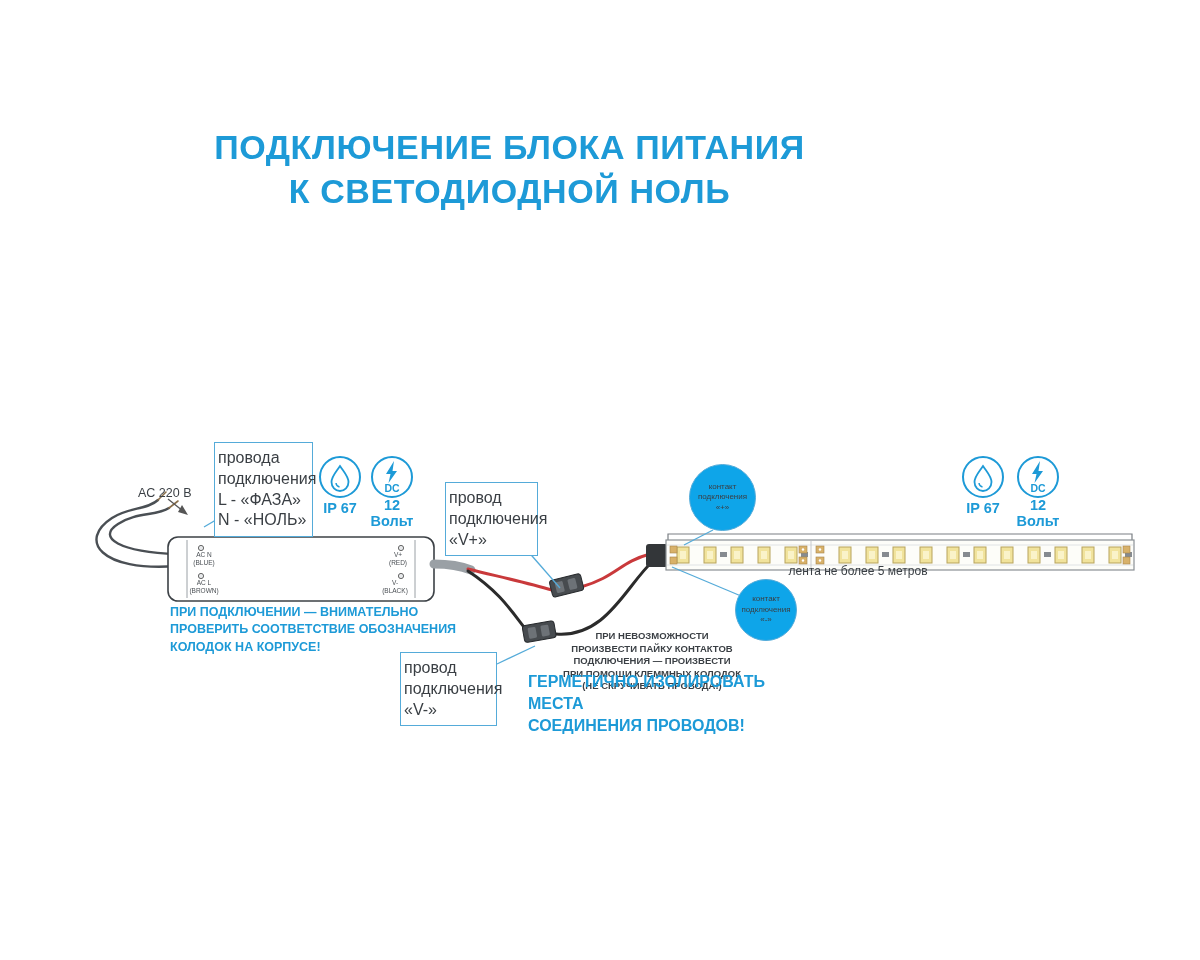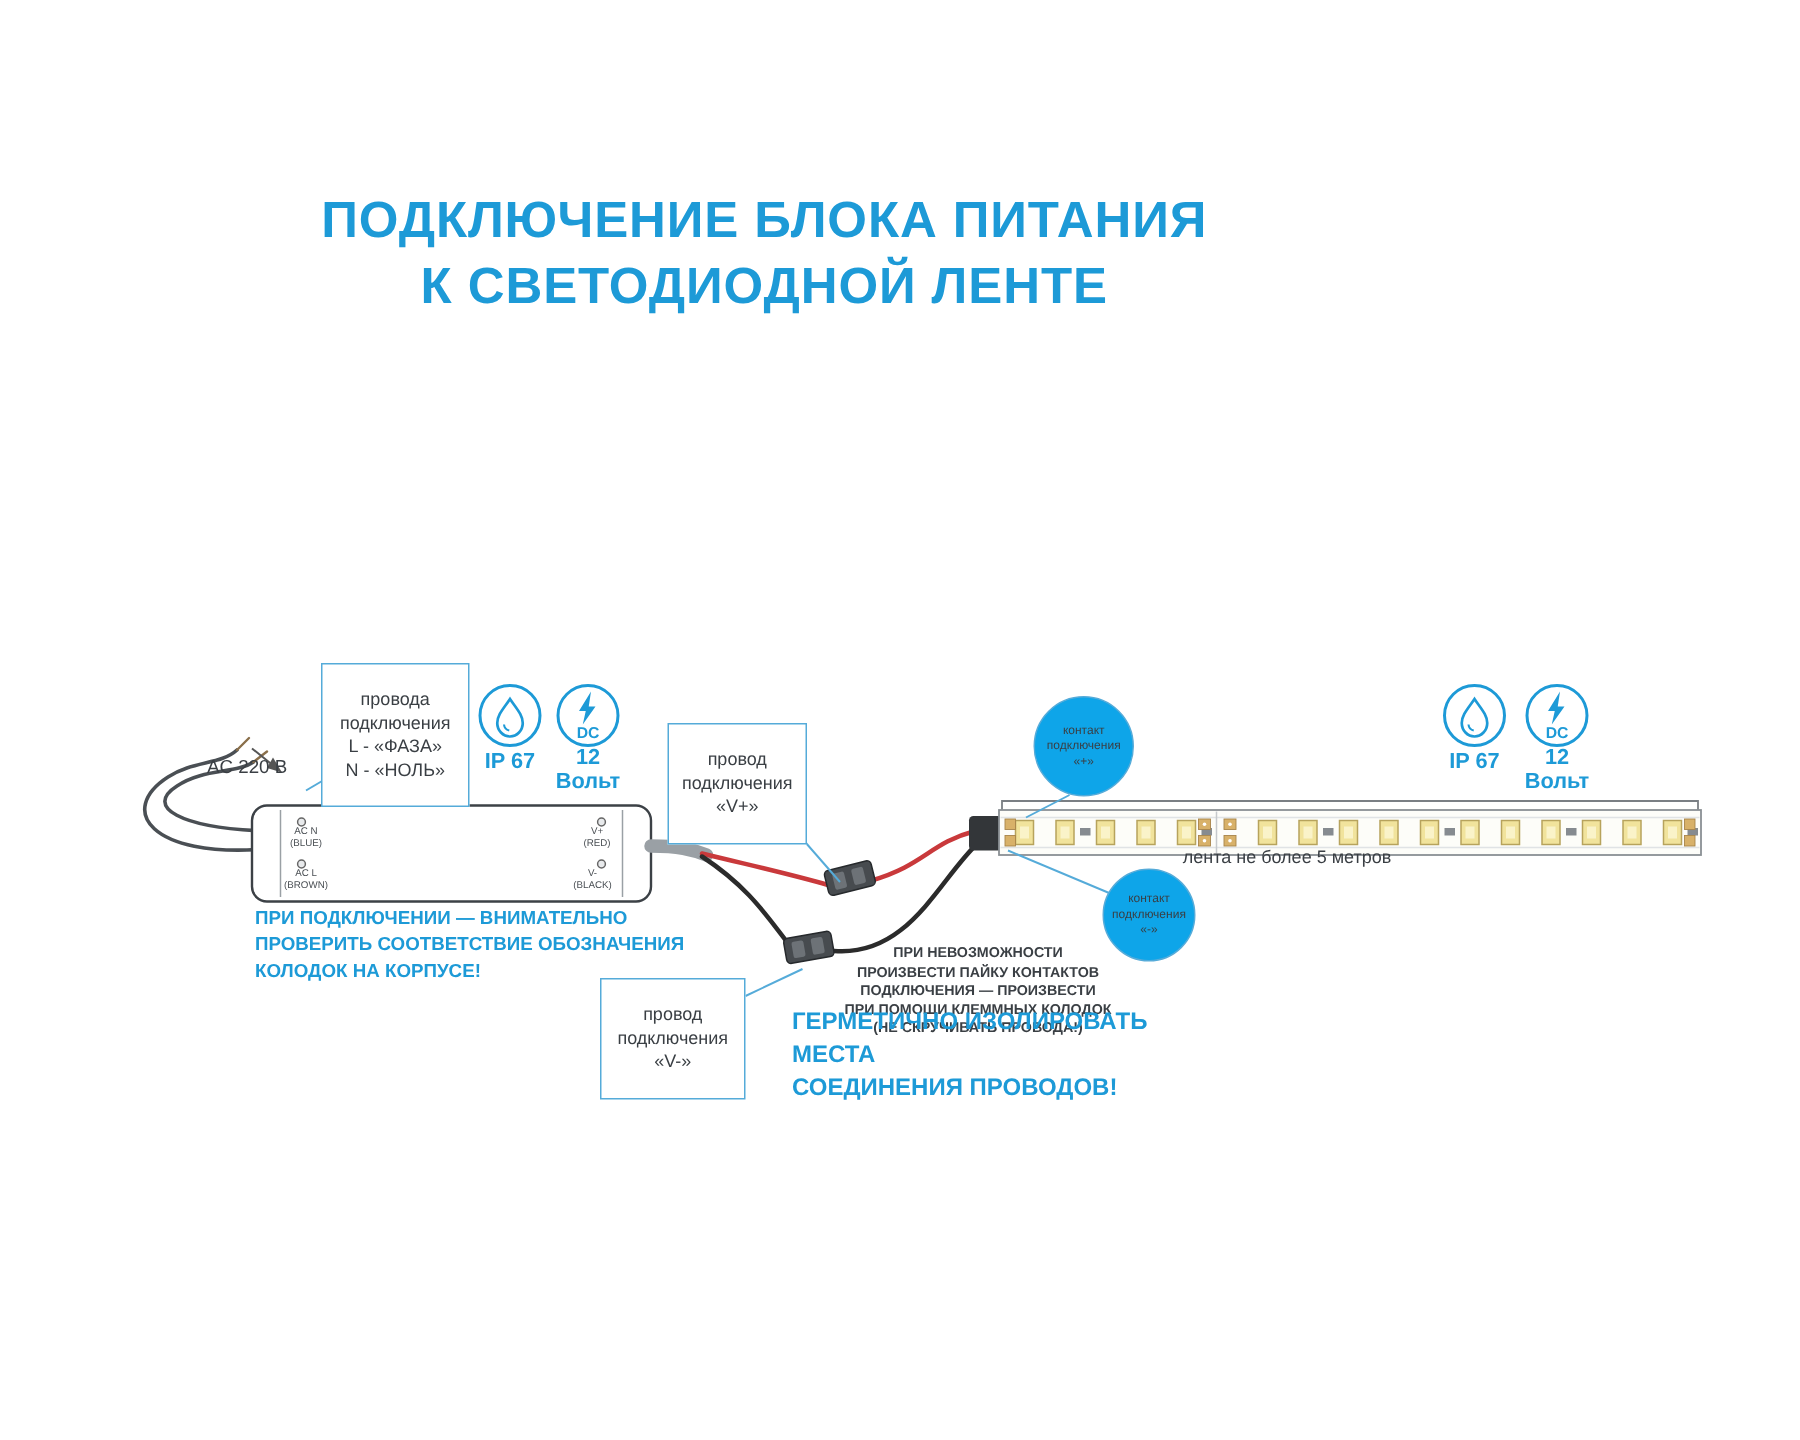--- a/index.html
+++ b/index.html
@@ -14,22 +14,22 @@
 
   .title {
     position:absolute; top:126px; left:0; width:100%;
     text-align:center; color:var(--accent,#1d9ad7);
     font-weight:bold; font-size:34px; line-height:1.28; letter-spacing:0.6px;
   }
   .abs-label { position:absolute; white-space:pre-line; }
   .box-callout {
     position:absolute; border:1.5px solid var(--accent-light,#55abd9);
     background:#fff; color:var(--text-dark,#3a3f44);
-    font-size:12px; line-height:1.3; text-align:center;
-    white-space:pre-line; padding:16px 3px;
+    font-size:16px; line-height:1.3; text-align:left;
+    white-space:pre-line; padding:5px 3px;
   }
   .circle-callout {
     position:absolute; border:1.5px solid var(--accent-light,#55abd9);
     background:#0ea5e9; color:var(--text-dark,#3a3f44); border-radius:50%;
     display:flex; align-items:center; justify-content:center;
     text-align:center; font-size:8px; line-height:1.3; white-space:pre-line;
   }
   .note-blue { position:absolute; color:var(--accent,#1d9ad7); font-weight:bold; white-space:pre-line; }
   .note-dark { position:absolute; color:var(--text-dark,#3a3f44); font-weight:bold; white-space:pre-line; text-align:center; }
   .icon-badge { position:absolute; width:44px; height:44px; color:var(--accent,#1d9ad7); }
@@ -159,29 +159,29 @@
       <path d="M243 504 L 204 527"></path>
       <path d="M512 533 L 560 588"></path>
       <path d="M497 664 L 535 646"></path>
       <path d="M713 530 L 684 545"></path>
       <path d="M741 596 L 672 567"></path>
     </g>
   </svg>
 
   <div class="title">
     <div>ПОДКЛЮЧЕНИЕ БЛОКА ПИТАНИЯ</div>
-    <div>К СВЕТОДИОДНОЙ ЛЕНТЕ</div>
+    <div>К СВЕТОДИОДНОЙ НОЛЬ</div>
   </div>
 
   <div class="box-callout" style="left:214px;top:442px;width:99px;">провода
 подключения
 L - «ФАЗА»
 N - «НОЛЬ»</div>
 
-  <div class="abs-label" style="left:138px;top:486px;font-size:12.5px;color:var(--text-dark,#3a3f44);margin-top:18px;">AC 220 В</div>
+  <div class="abs-label" style="left:138px;top:486px;font-size:12.5px;color:var(--text-dark,#3a3f44);">AC 220 В</div>
 
   <div class="icon-badge" style="left:318px;top:455px;">
     <svg viewBox="-22 -22 44 44" width="44" height="44">
       <circle cx="0" cy="0" r="20" fill="#fff" stroke="currentColor" stroke-width="2"></circle>
       <path d="M0,-11 C4,-5 8.5,-0.5 8.5,5 A8.5,9 0 1 1 -8.5,5 C-8.5,-0.5 -4,-5 0,-11 Z" fill="none" stroke="currentColor" stroke-width="1.8"></path>
       <path d="M-4,6 A4.5,4.5 0 0 0 -0.5,10" fill="none" stroke="currentColor" stroke-width="1.4"></path>
     </svg>
   </div>
   <div class="icon-badge" style="left:370px;top:455px;">
     <svg viewBox="-22 -22 44 44" width="44" height="44">

